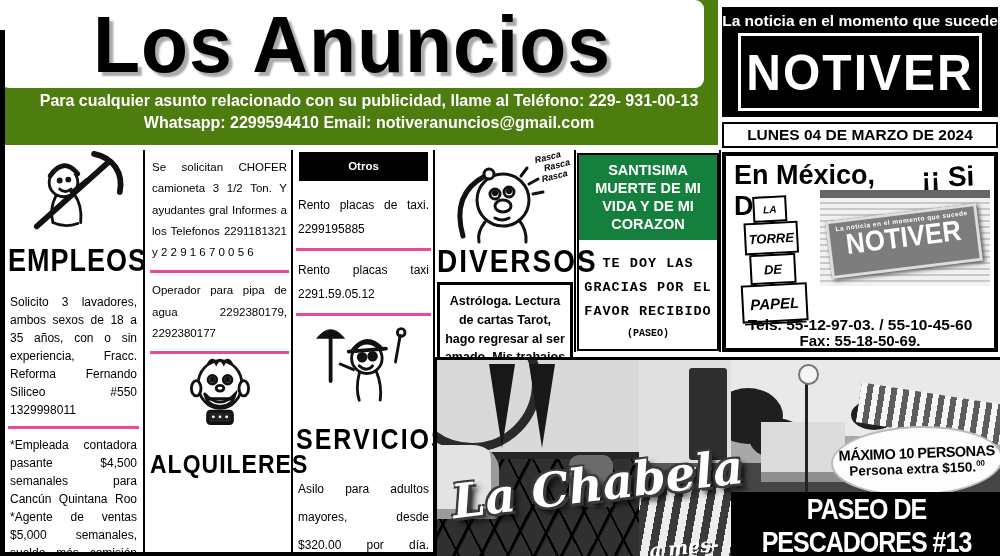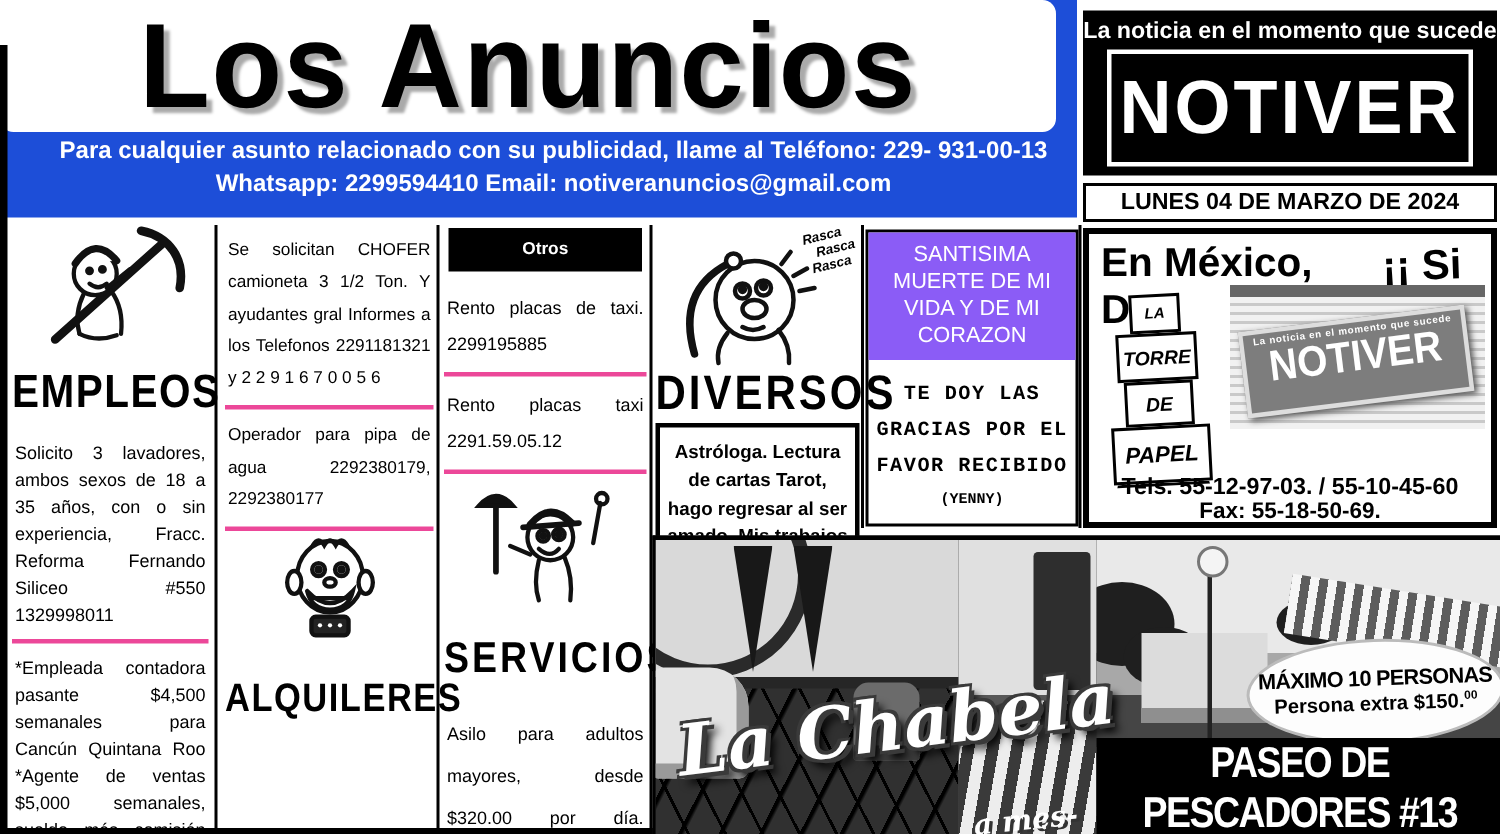--- a/index.html
+++ b/index.html
@@ -1,21 +1,21 @@
 <!DOCTYPE html>
 <html><head>
 <meta charset="utf-8">
 <style>
   html,body{margin:0;padding:0;background:#fff;}
   .page{position:relative;width:1000px;height:556px;background:#fff;overflow:hidden;
         font-family:"Liberation Sans",sans-serif;color:#000;}
   .abs{position:absolute;}
 
   
-  .hdr-left{left:0;top:0;width:718px;height:145px;background:#1d4ed8;}
+  .hdr-left{left:0;top:0;width:718px;height:145px;background:#4d7c0f;}
   .corner-notch{left:0;top:0;width:13px;height:30px;background:#fff;}
   .masthead-box{left:6px;top:9px;width:704px;height:88px;background:#fff;border-radius:9px;
                 display:flex;align-items:center;justify-content:center;}
   .masthead-title{font-size:77px;font-weight:900;letter-spacing:1px;line-height:1;
                   text-shadow:4px 4px 2px #aaa;transform:scaleY(1.04);}
   .contact-bar{left:6px;top:100px;width:706px;height:42px;color:#fff;text-align:center;
                font-weight:bold;font-size:16px;line-height:1.35;padding-top:2px;margin-left:16px;}
 
   .hdr-right{left:722px;top:0;width:276px;height:148px;background:#fff;}
   .ntv-box{position:absolute;left:0;top:7px;width:276px;height:110px;background:#000;}
@@ -49,21 +49,21 @@
   .asilo{line-height:2.35;}
   .col4{left:437px;width:136px;}
   .col4 .sec-title{font-size:28px;letter-spacing:2px;margin-top:0;}
   .scribble{position:absolute;right:2px;top:2px;font-size:9px;font-weight:bold;font-style:italic;
             transform:rotate(-14deg);line-height:1.1;text-align:left;}
   .astro-box{border:3px solid #000;padding:7px 4px;font-weight:bold;font-size:12.5px;
              text-align:center;line-height:1.5;}
   .astro-phone{display:block;margin-top:2px;}
 
   .santisima{left:577px;top:153px;width:138px;border:2px solid #000;text-align:center;}
-  .santisima-hdr{background:#8b5cf6;color:#fff;font-weight:400;font-size:14.5px;line-height:1.25;
+  .santisima-hdr{background:#15803d;color:#fff;font-weight:700;font-size:14.5px;line-height:1.25;
                  padding:6px 1px;}
   .santisima-body{font-family:"Liberation Mono",monospace;font-size:13.5px;font-weight:bold;
                   line-height:1.8;padding:12px 2px 4px 2px;letter-spacing:1px;}
   .santisima-sig{font-family:"Liberation Mono",monospace;font-size:10px;font-weight:bold;
                  padding-bottom:10px;}
 
   
   .torre-ad{left:722px;top:152px;width:268px;height:192px;border:4px solid #000;overflow:hidden;background:#fff;}
   .torre-headline{position:absolute;left:8px;top:2px;width:260px;display:flex;align-items:flex-end;}
   .torre-h1{font-size:27px;font-weight:900;}
@@ -280,21 +280,21 @@
     <div class="sec-title">DIVERSOS</div>
     <div class="astro-box">
       <span>Astróloga. Lectura de cartas Tarot, hago regresar al ser amado, Mis trabajos son garantizados.</span>
       <span class="astro-phone">2291693660</span>
     </div>
   </div>
 
   <div class="abs santisima">
     <div class="santisima-hdr">SANTISIMA MUERTE DE MI VIDA Y DE MI CORAZON</div>
     <div class="santisima-body">TE DOY LAS GRACIAS POR EL FAVOR RECIBIDO</div>
-    <div class="santisima-sig">(YENNY)</div>
+    <div class="santisima-sig">(PASEO)</div>
   </div>
 
   <div class="abs torre-ad">
     <div class="torre-headline">
       <span class="torre-h1">En México, D.F.</span>
       <span class="torre-h2">¡¡ Si !!</span>
     </div>
     <div class="tower">
       <div class="tower-seg tw1">LA</div>
       <div class="tower-seg tw2">TORRE</div>

